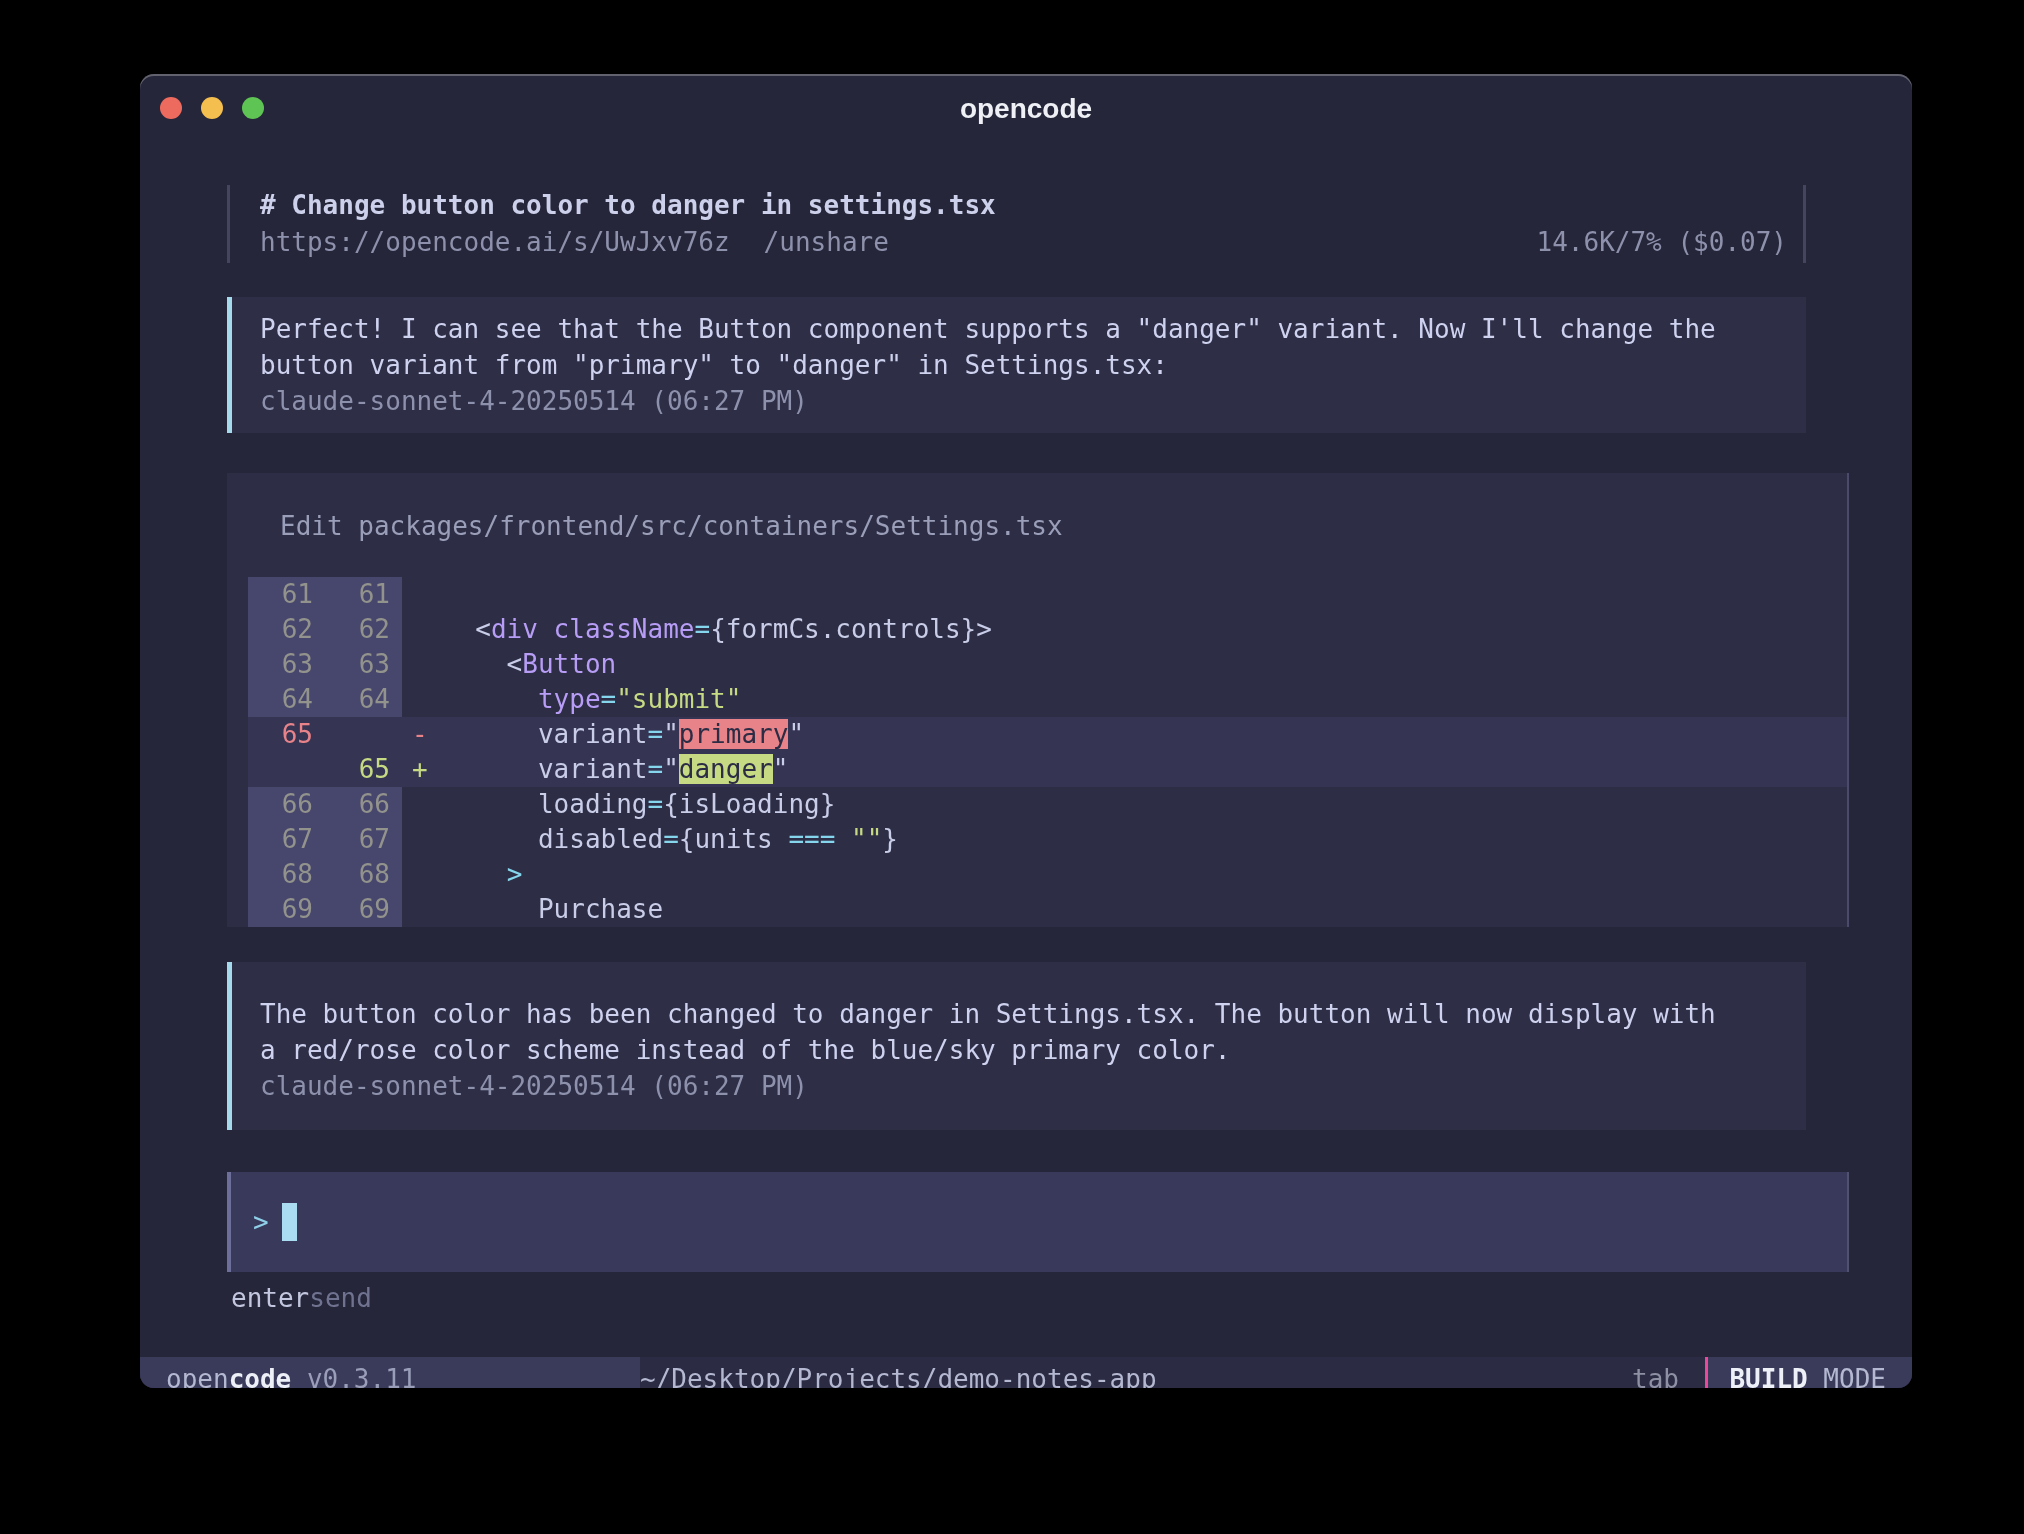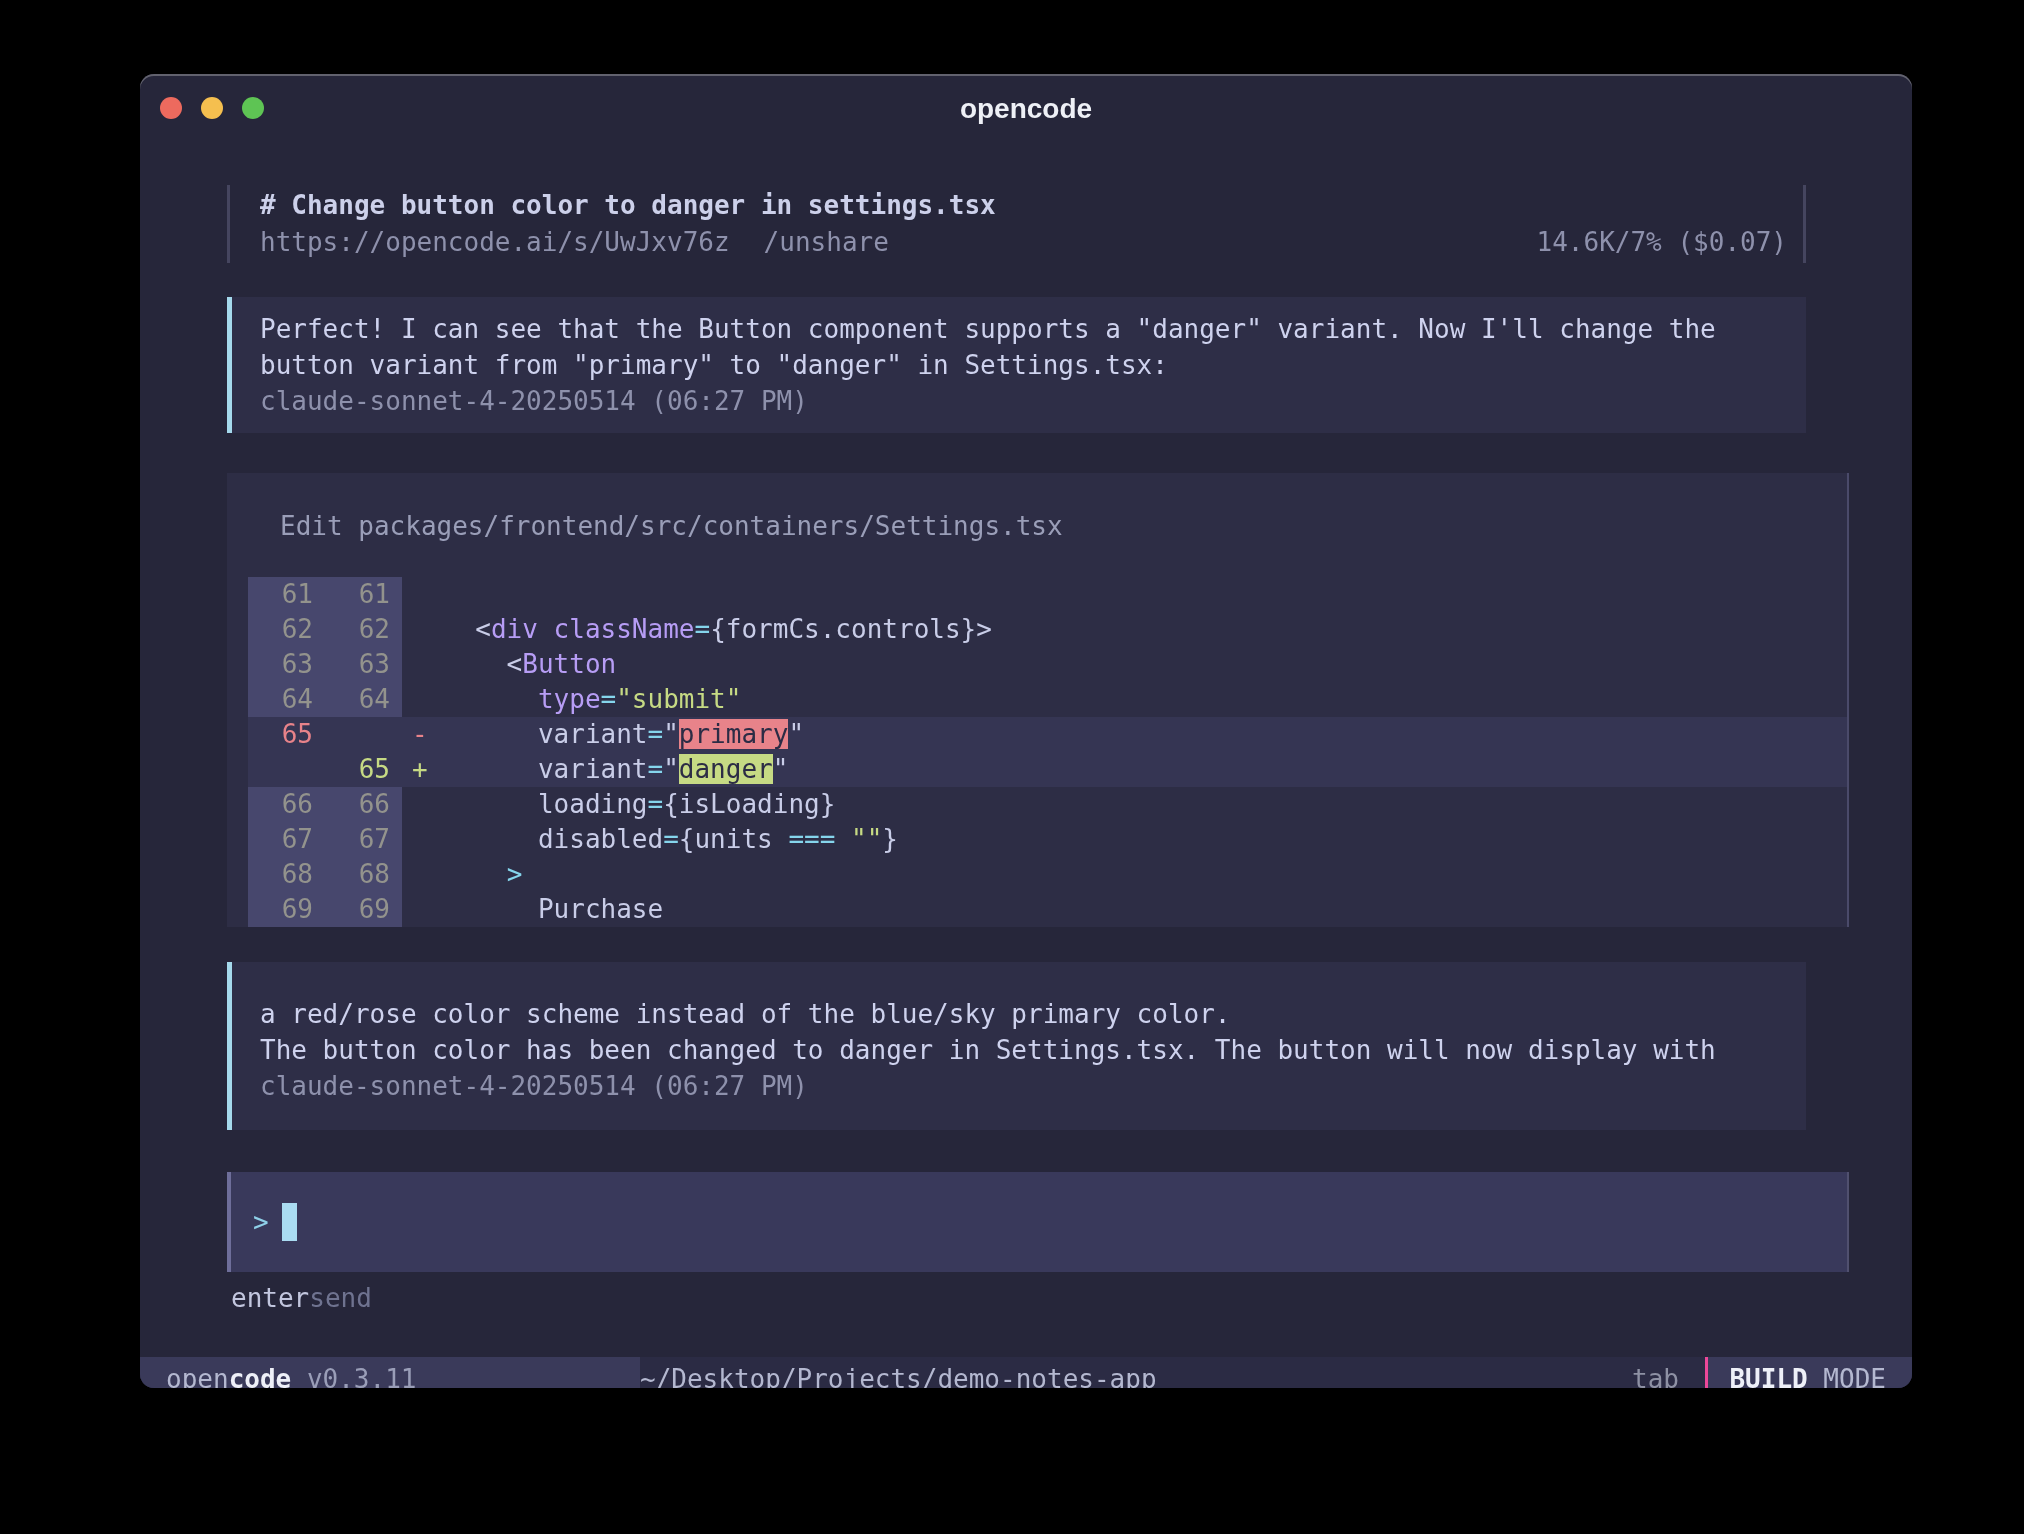--- a/index.html
+++ b/index.html
@@ -193,22 +193,22 @@
           <div class="diff-row context">
             <span class="col-old">69</span>
             <span class="col-new">69</span>
             <span class="marker"></span>
             <span class="code"><span class="c-plain">      Purchase</span></span>
           </div>
         </div>
     </div>
 
     <div class="msg msg-2">
+      <div>The button color has been changed to danger in Settings.tsx. The button will now display with</div>
       <div>a red/rose color scheme instead of the blue/sky primary color.</div>
-      <div>The button color has been changed to danger in Settings.tsx. The button will now display with</div>
       <div class="meta">claude-sonnet-4-20250514 (06:27 PM)</div>
     </div>
 
     <div class="input-block">
       <span>&gt;</span>
       <span class="cursor"></span>
     </div>
 
     <div class="footer">
       <div>

